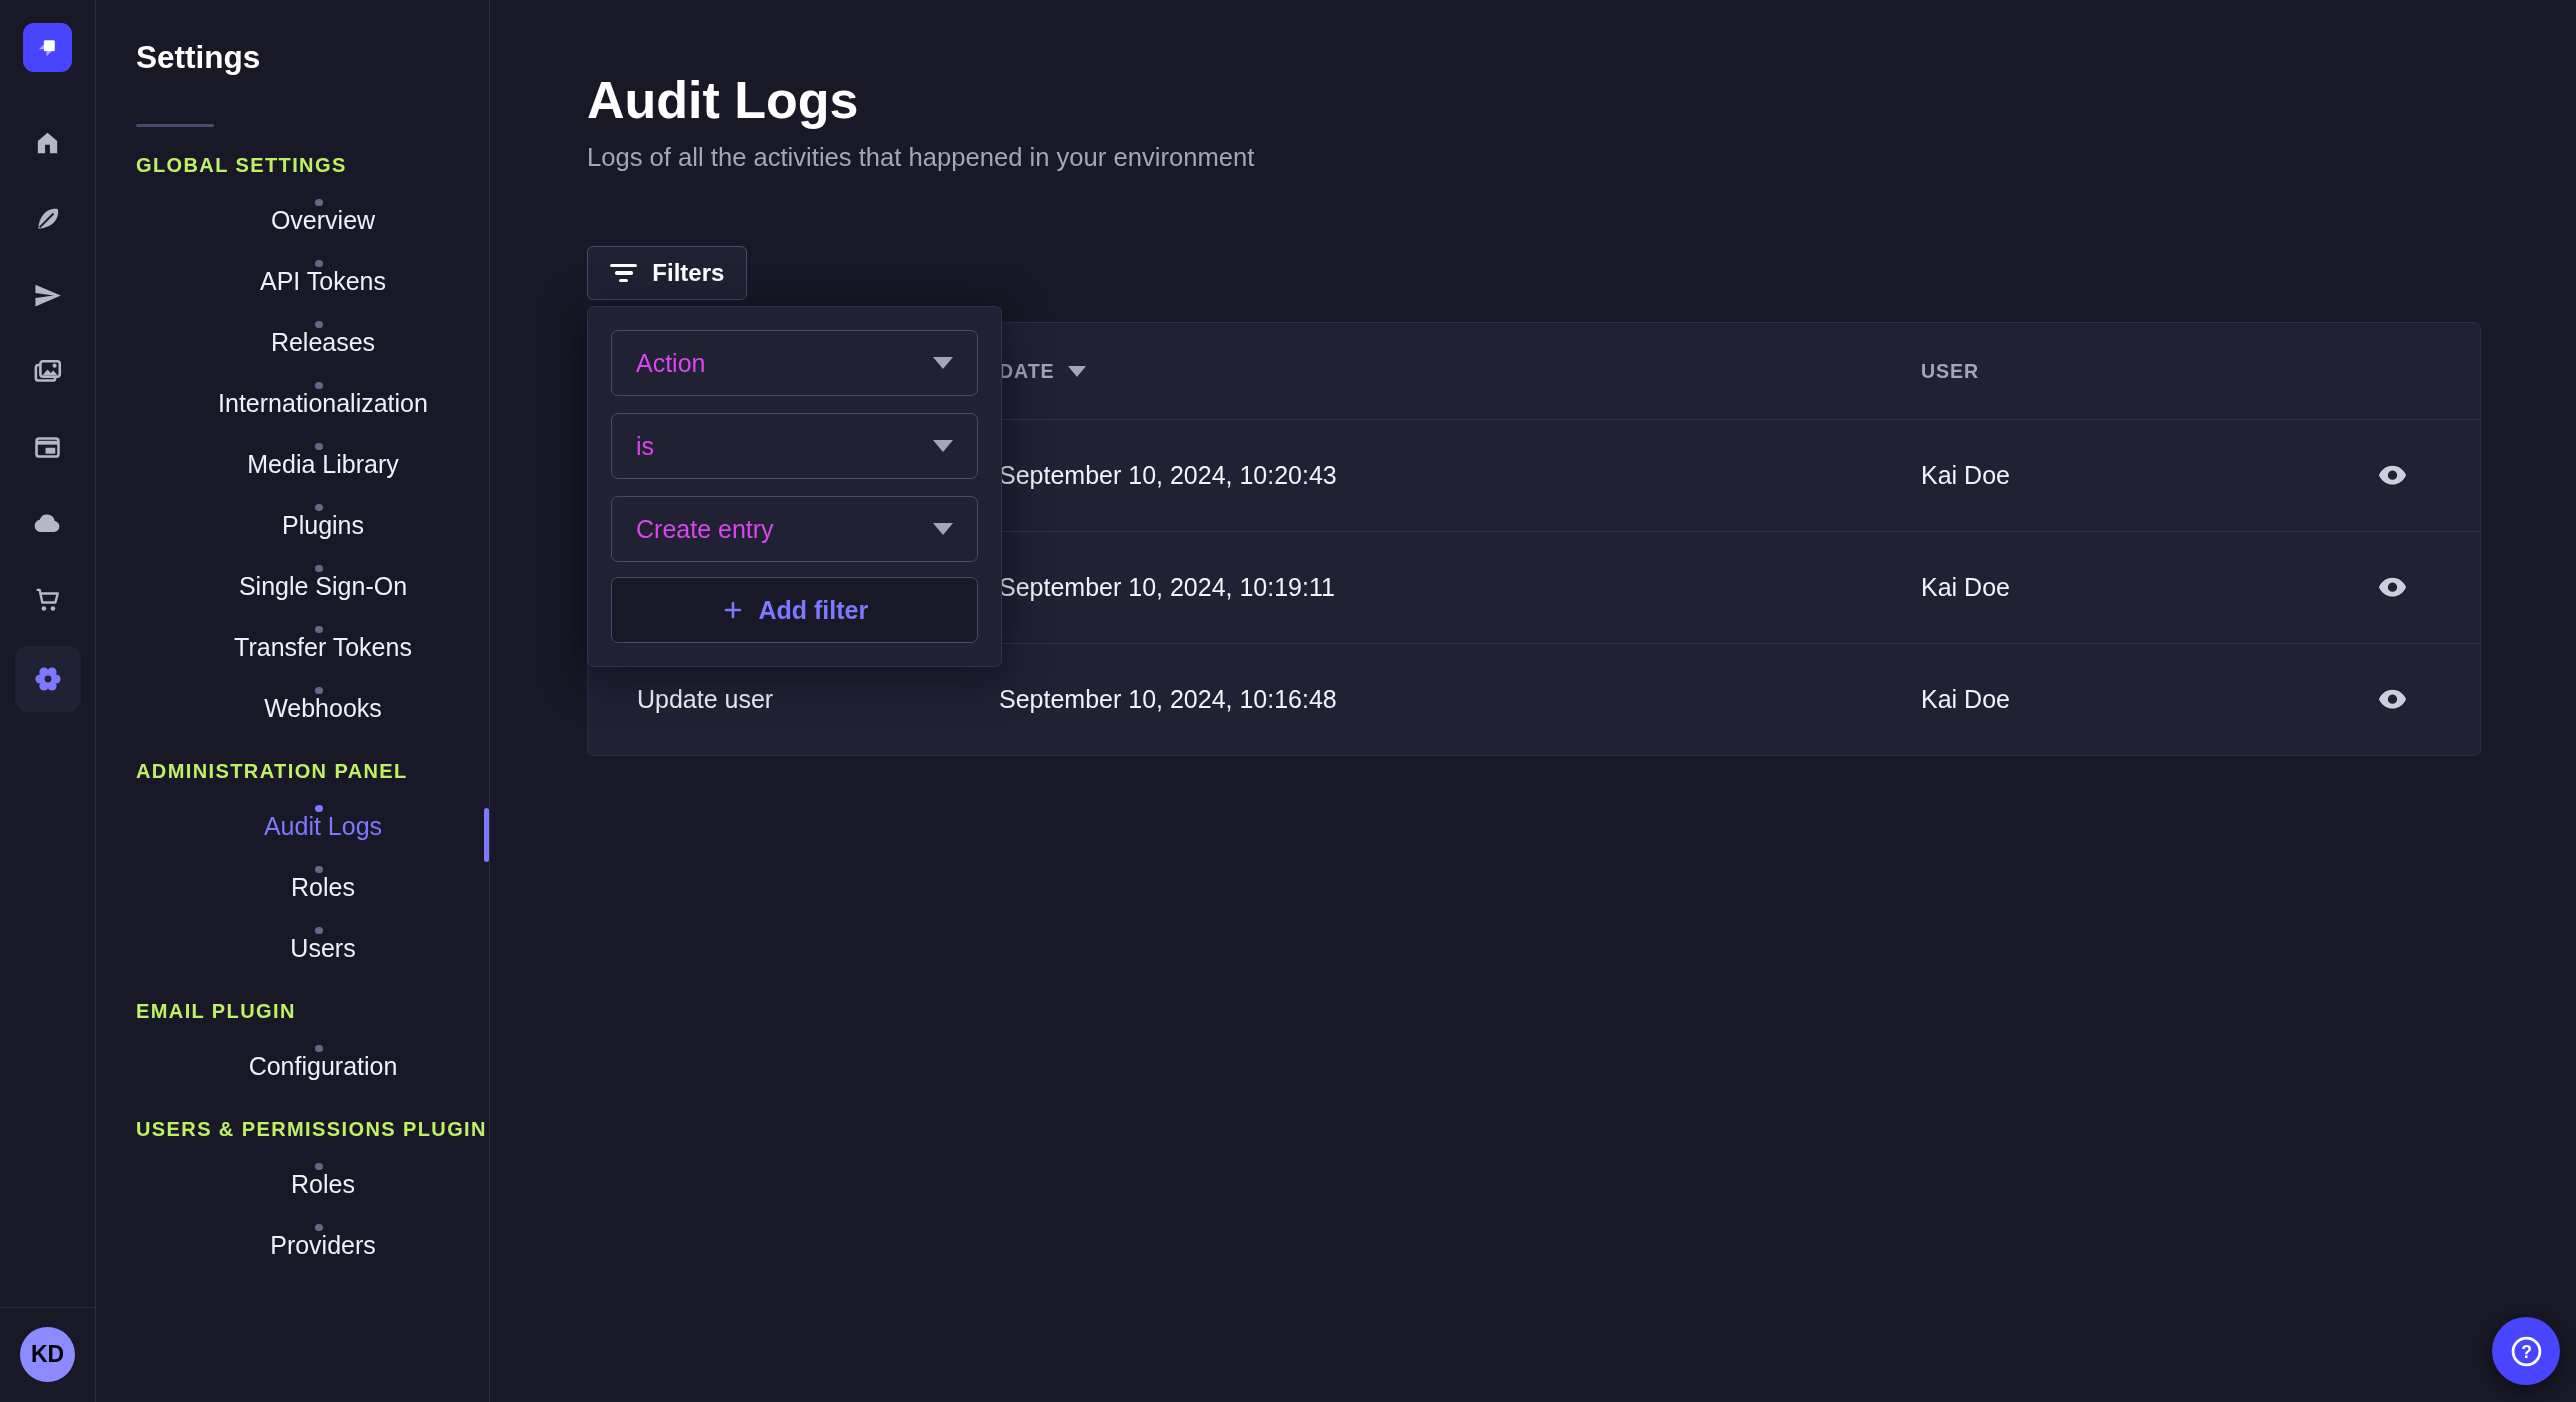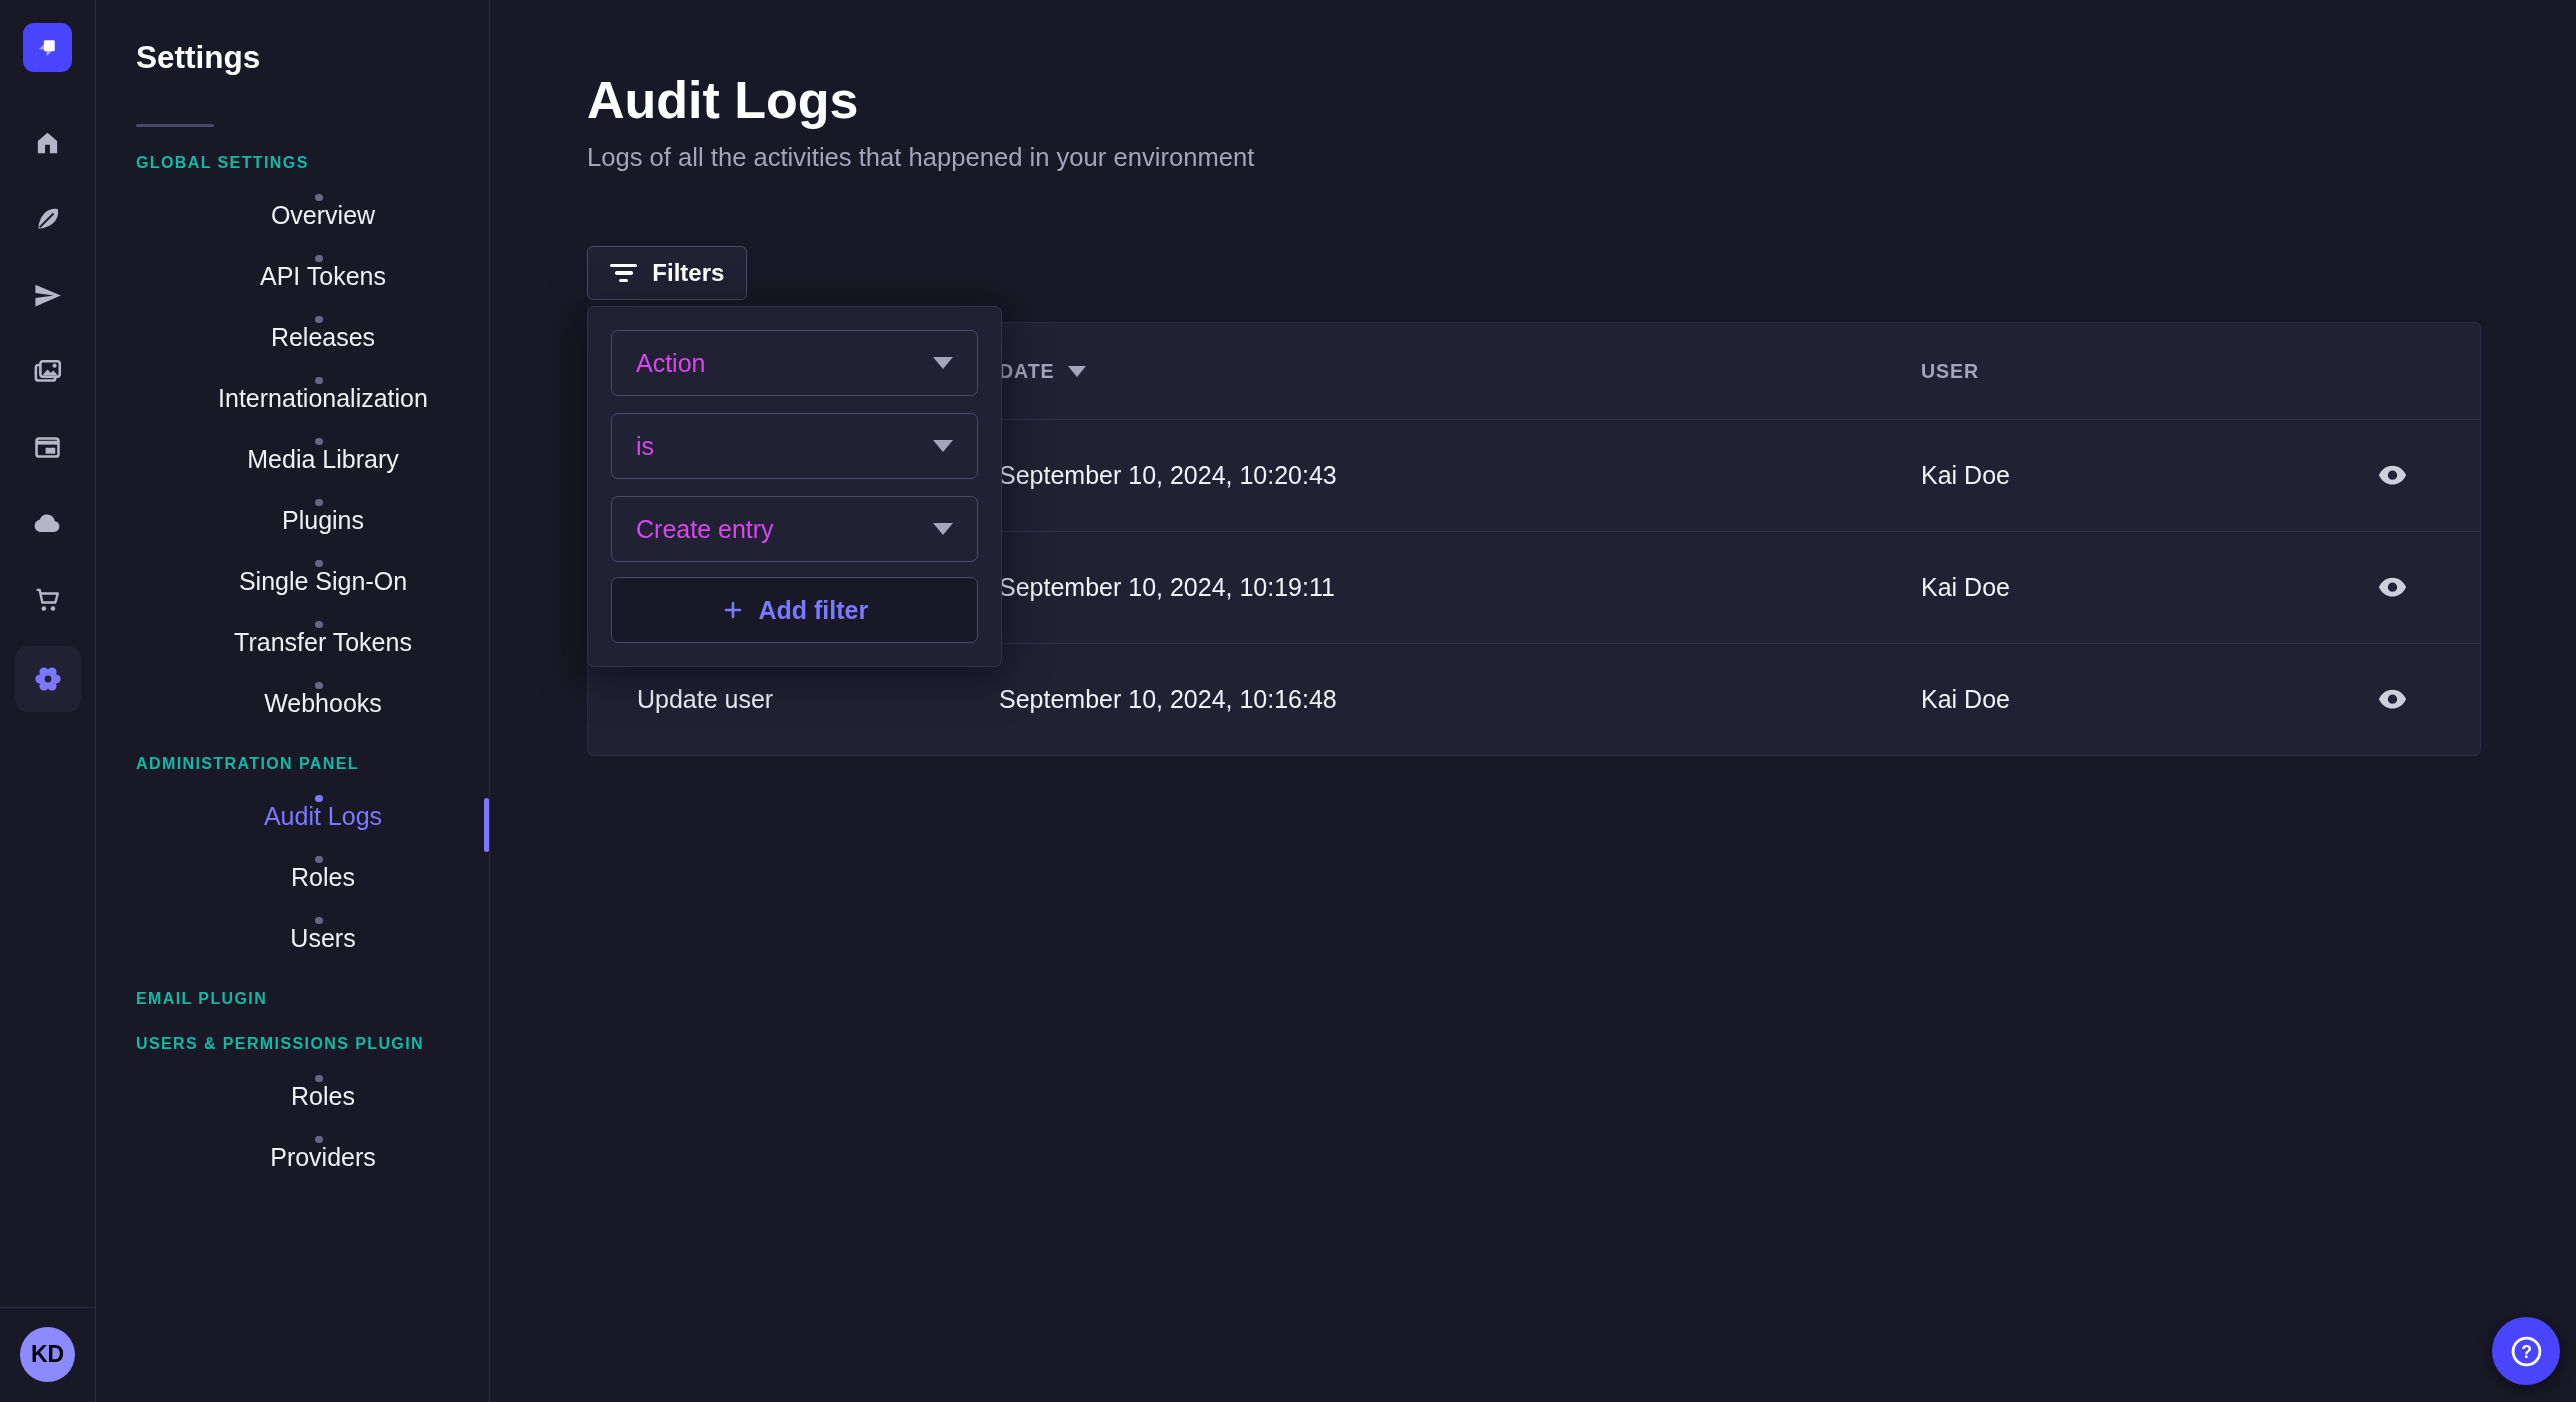--- a/index.html
+++ b/index.html
@@ -23,21 +23,21 @@
   .rail-bottom { position:absolute; left:0; right:0; bottom:0; border-top:0.9px solid #2c2c44;
           padding:19px 0 20.4px; display:grid; place-items:center; }
   .avatar { width:55px; height:55px; border-radius:50%; background:#8c8aff; color:#000000;
           font-size:23px; font-weight:700; display:grid; place-items:center; cursor:pointer; }
 
   
   .settings-panel { position:absolute; left:96px; top:0; bottom:0; width:394px;
           border-right:0.9px solid #2c2c44; background:#181826; padding-top:39px; }
   .settings-title { margin:0 0 0 40px; font-size:31.5px; font-weight:700; color:#ffffff; }
   .title-divider { width:78px; height:2.6px; background:#4a4a6a; border-radius:1.7px; margin:48px 0 0 40px; }
-  .section-label { margin:27px 0 0 40px; font-size:16px; font-weight:700; color:#14b8a6;
+  .section-label { margin:27px 0 0 40px; font-size:20px; font-weight:700; color:#bef264;
           letter-spacing:1.4px; }
   .nav-list { list-style:none; margin:22px 0 0; padding:0; }
   .nav-list + .section-label { margin-top:12px; }
   .nav-item { height:61px; display:flex; align-items:center; padding-left:61px;
           font-size:25px; color:#f0f0f7; position:relative; cursor:pointer;flex-direction:column; }
   .dot { width:7.7px; height:7.7px; border-radius:50%; background:#666687; margin-right:8.5px; flex:none; }
   .nav-item.active { color:#7b79ff; font-weight:500; }
   .nav-item.active .dot { background:#7b79ff; }
   .active-bar { position:absolute; right:0; top:3.4px; bottom:3.4px; width:5.1px;
           background:#7b79ff; border-radius:2.6px; }
@@ -225,20 +225,26 @@
         <span class="dot"></span>
         <span>Roles</span>
       </li>
     <li class="nav-item">
         <span class="dot"></span>
         <span>Users</span>
       </li>
   </ul>
 
   <div class="section-label">EMAIL PLUGIN</div>
+  <ul class="nav-list">
+    <li class="nav-item">
+        <span class="dot"></span>
+        <span>Configuration</span>
+      </li>
+  </ul>
 
   <div class="section-label">USERS &amp; PERMISSIONS PLUGIN</div>
   <ul class="nav-list">
     <li class="nav-item">
         <span class="dot"></span>
         <span>Roles</span>
       </li>
     <li class="nav-item">
         <span class="dot"></span>
         <span>Providers</span>

